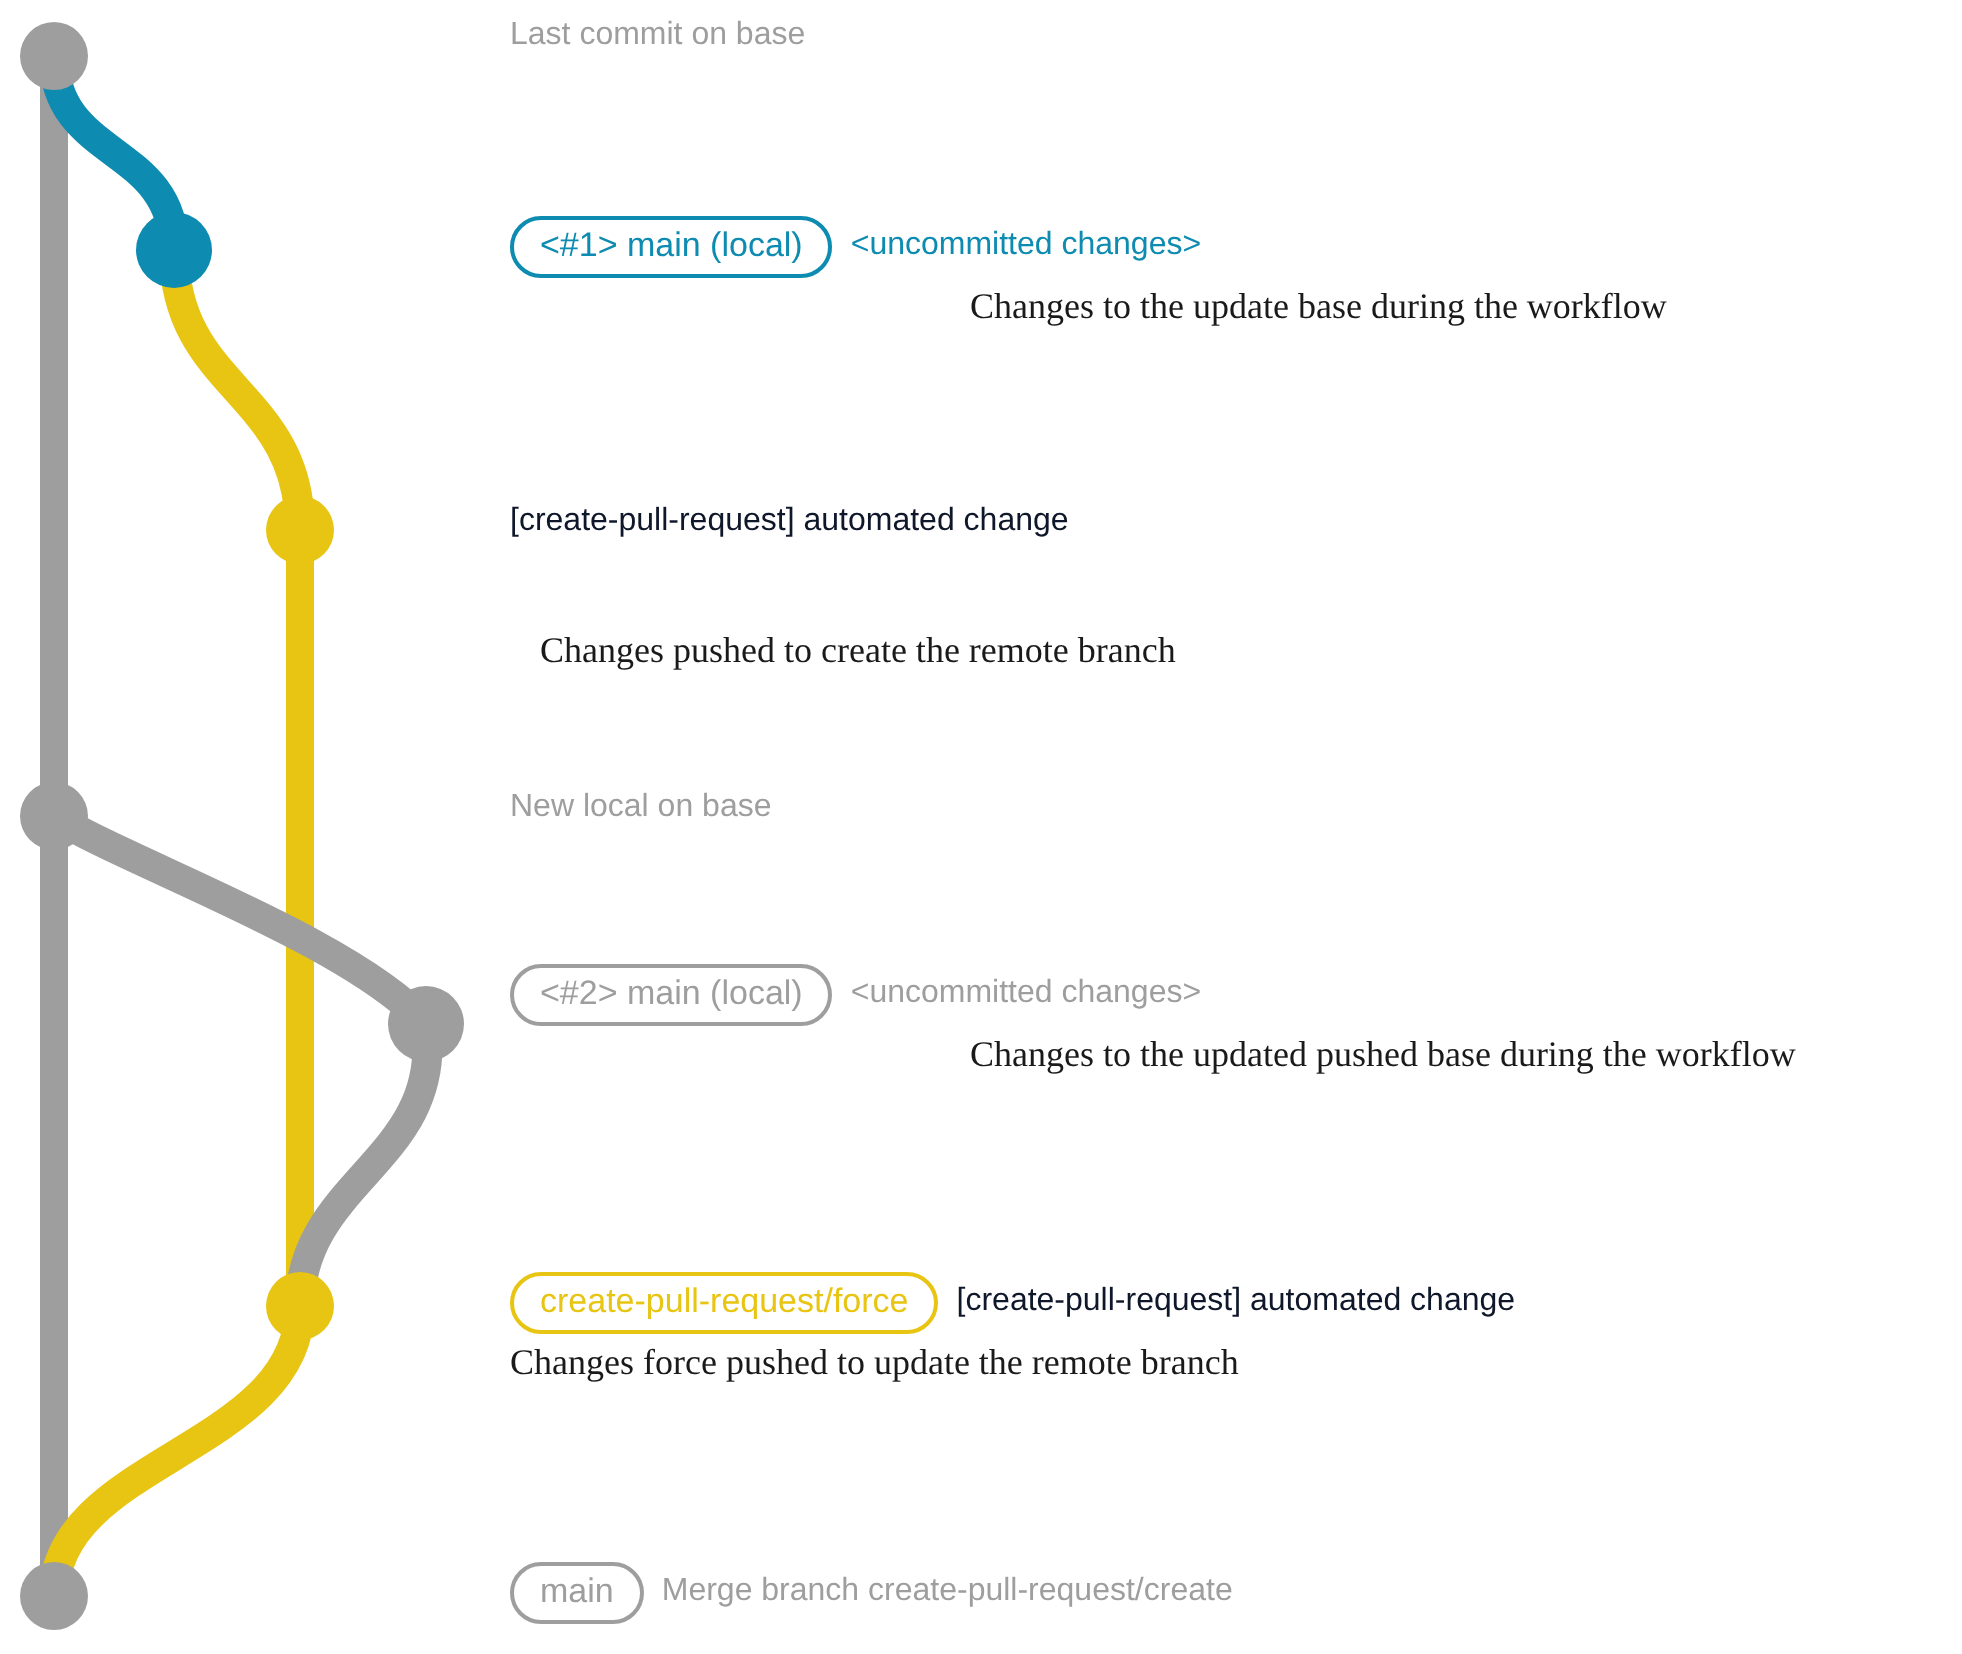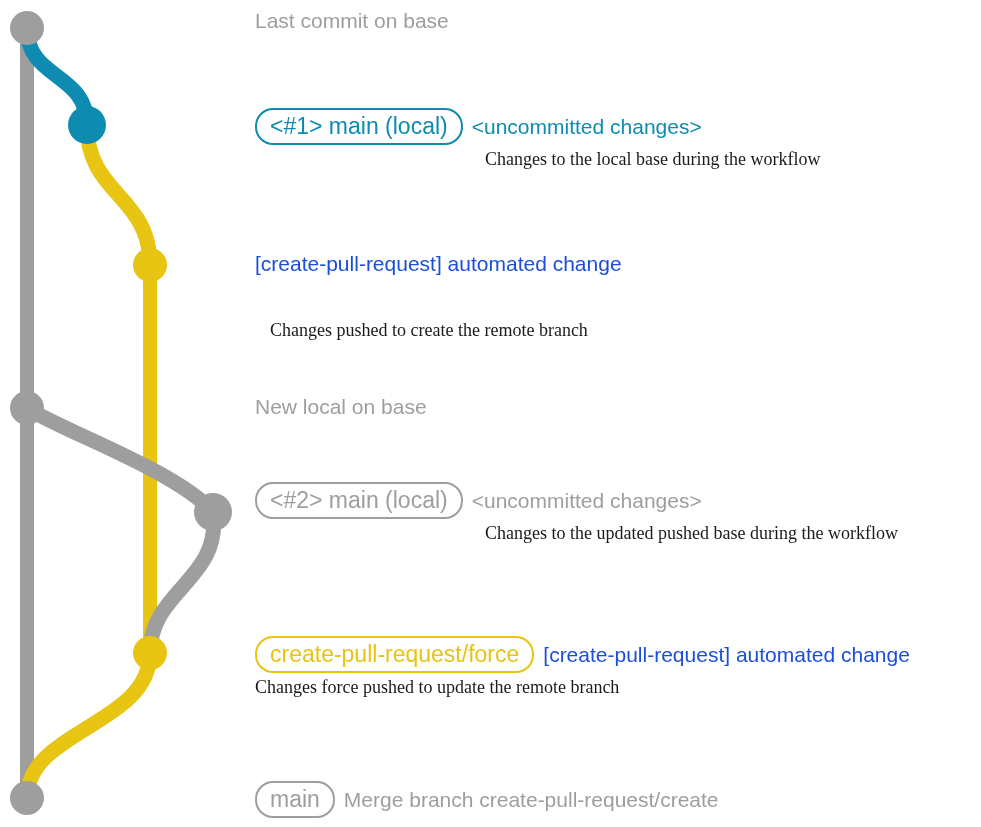--- a/index.html
+++ b/index.html
@@ -39,39 +39,39 @@
   .head-line {
     display: flex;
     align-items: center;
     white-space: nowrap;
   }
   .tag-chip {
     display: inline-block;
     border: 2px solid #b91c1c;
     border-radius: 18px;
     padding: 4px 13px 5px 13px;
-    font-size: 23px;
+    font-size: 17px;
     line-height: 1.05;
     color: #9e9e9e;
     background: #ffffff;
     margin-right: 9px;
     font-family: "Liberation Sans", sans-serif;
   }
   .tag-chip.blue  { border-color: #0d8bb0; color: #0d8bb0; }
   .tag-chip.yellow{ border-color: #e8c413; color: #e8c413; }
   .tag-chip.gray  { border-color: #9e9e9e; color: #9e9e9e; }
 
   .commit-msg {
-    font-size: 21px;
+    font-size: 16px;
     line-height: 1.05;
     color: #9e9e9e;
     font-family: "Liberation Sans", sans-serif;
   }
   .commit-msg.blue   { color: #0d8bb0; }
-  .commit-msg.yellow { color: #1d4ed8; }
+  .commit-msg.yellow { color: #0f172a; }
   .commit-msg.gray   { color: #9e9e9e; }
 
   .sub-note {
     font-family: "Liberation Serif", serif;
     font-size: 18px;
     color: #1a1a1a;
     white-space: nowrap;
     margin-top: 4px;
   }
 </style>
@@ -111,21 +111,21 @@
       <div class="head-line">
         <span class="commit-msg gray">Last commit on base</span>
       </div>
     </div>
 
     <div class="row" style="left:255px; top:108px;">
       <div class="head-line">
         <span class="tag-chip blue">&lt;#1&gt; main (local)</span>
         <span class="commit-msg blue">&lt;uncommitted changes&gt;</span>
       </div>
-      <div class="sub-note" style="margin-left:230px;">Changes to the local base during the workflow</div>
+      <div class="sub-note" style="margin-left:230px;">Changes to the update base during the workflow</div>
     </div>
 
     <div class="row" style="left:255px; top:253px;">
       <div class="head-line">
         <span class="commit-msg yellow">[create-pull-request] automated change</span>
       </div>
       <div class="sub-note" style="margin-left:15px;margin-top:45px;">Changes pushed to create the remote branch</div>
     </div>
 
     <div class="row" style="left:255px; top:396px;">

